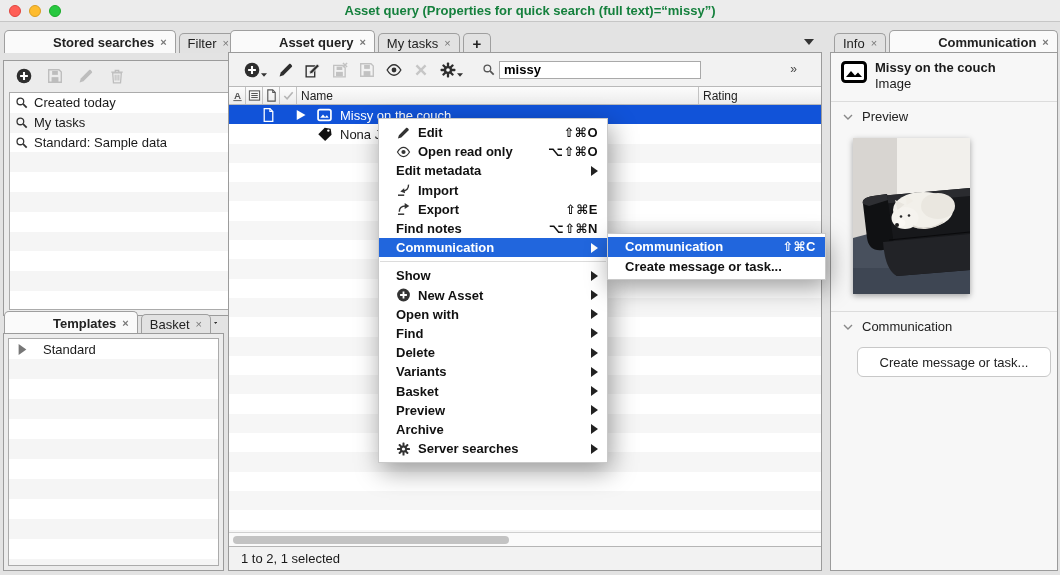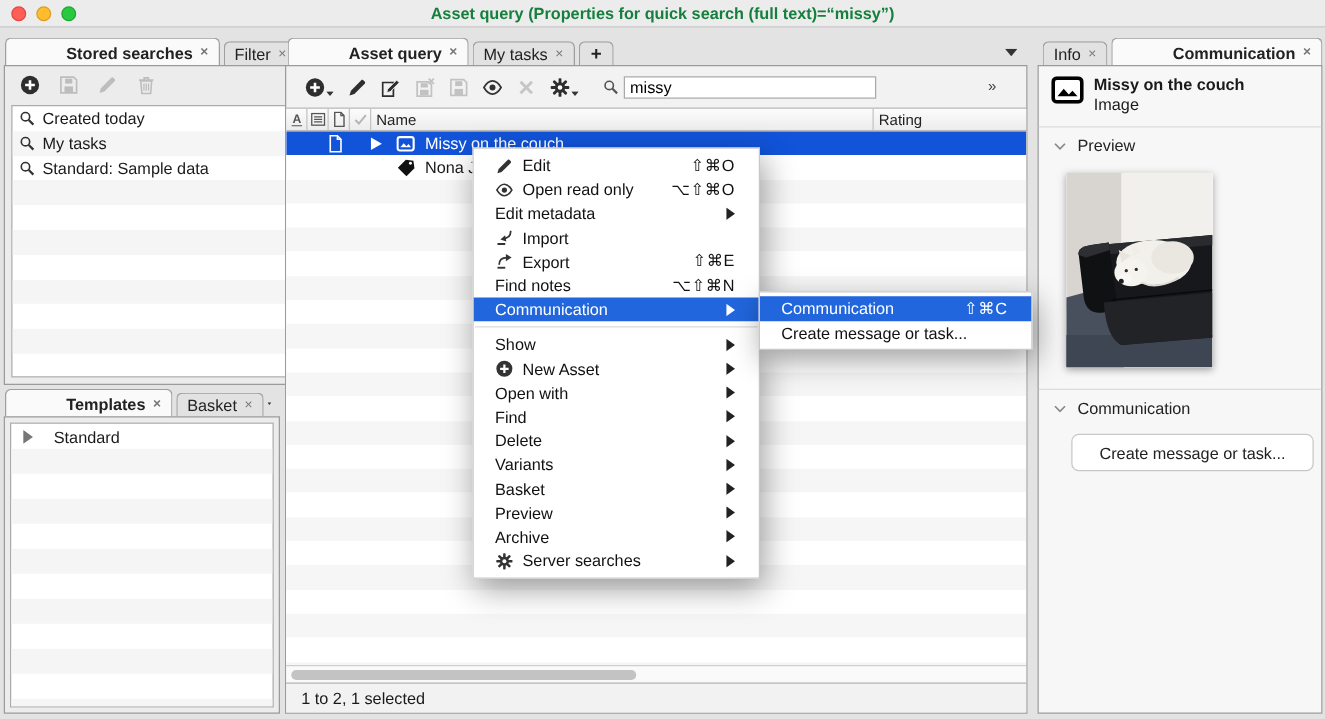--- a/index.html
+++ b/index.html
@@ -21,21 +21,21 @@
        border-radius:5px 5px 0 0;background:#e2e2e2;display:flex;align-items:center;gap:6px;
        font-size:13px;color:#222;white-space:nowrap;}
   .tab.active{background:#fafafa;font-weight:bold;height:23px;padding-left:48px;}
   .tab .x{color:#777;font-size:11px;line-height:1;}
   .tab.plus{font-weight:bold;font-size:15px;padding:0 9px;}
   .tabdrop{margin-left:auto;align-self:center;width:10px;height:6px;color:#333;margin-right:6px;}
   .ic{display:inline-block;line-height:0;}
   .ic svg{width:100%;height:100%;display:block;}
   
   .panel{position:absolute;border:1px solid #9b9b9b;background:#ececec;}
-  #p-stored{left:3px;top:52px;width:252px;height:256px;}
+  #p-stored{left:3px;top:60px;width:252px;height:256px;}
   .stoolbar{height:30px;display:flex;align-items:center;gap:15px;padding-left:12px;}
   .stoolbar .ic{width:16px;height:16px;}
   .inlist{position:absolute;left:5px;right:5px;top:31px;bottom:5px;background:#fff;
           border:1px solid #ababab;overflow:hidden;}
   .lrow{height:19.8px;display:flex;align-items:center;padding-left:5px;gap:6px;font-size:13px;}
   .lrow:nth-child(even){background:#f5f5f5;}
   .lrow .ic{width:13px;height:13px;color:#333;}
   #p-templates{left:3px;top:333px;width:221px;height:238px;}
   #templates-list{position:absolute;left:4px;right:4px;top:4px;bottom:4px;background:#fff;
                   border:1px solid #ababab;overflow:hidden;}
@@ -44,21 +44,21 @@
   
   #p-main{left:228px;top:52px;width:594px;height:519px;background:#f2f2f2;}
   .mtoolbar{position:absolute;top:0;left:0;right:0;height:33px;display:flex;align-items:center;
             padding-left:15px;gap:11px;}
   .mtoolbar .ic{width:16px;height:16px;}
   .tbi-group{display:flex;align-items:flex-start;}
   .tbi-group .caret{width:6px;height:4px;color:#333;margin-left:1px;margin-top:11px;}
   .searchwrap{display:flex;align-items:center;gap:4px;margin-left:8px;}
   .searchwrap .ic{width:13px;height:13px;color:#555;}
   input.search{width:202px;height:18px;border:1px solid #a9a9a9;background:#fff;font-size:13px;
-               padding:0 4px;font-family:inherit;outline:none;}
+               padding:0 4px;font-family:inherit;outline:none;font-weight:bold;}
   .overflow{position:absolute;right:24px;top:9px;font-size:12px;color:#444;}
   .thead{position:absolute;top:33px;left:0;right:0;height:19px;
          background:linear-gradient(#fcfcfc,#ececec);border-top:1px solid #b9b9b9;
          border-bottom:1px solid #b9b9b9;display:flex;font-size:12px;color:#222;}
   .hc{border-right:1px solid #c3c3c3;display:flex;align-items:center;justify-content:center;}
   .hc.icn{width:17px;}
   .hc.icn .ic{width:13px;height:13px;color:#555;}
   .hc.name{width:402px;justify-content:flex-start;padding-left:4px;}
   .hc.rating{flex:1;justify-content:flex-start;padding-left:4px;border-right:none;}
   #rows{position:absolute;top:52px;left:0;right:0;bottom:38px;background:#fff;overflow:hidden;}
@@ -82,21 +82,21 @@
   #preview-img{position:absolute;left:22px;top:85px;width:117px;height:156px;
                box-shadow:0 2px 6px rgba(0,0,0,.35);line-height:0;}
   #msg-btn{position:absolute;left:26px;top:294px;width:194px;height:30px;background:#fff;
            border:1px solid #c8c8c8;border-radius:6px;font-size:13px;color:#222;
            display:flex;align-items:center;justify-content:center;}
   
   .menu{position:absolute;background:#fff;border:1px solid #c9c9c9;
         box-shadow:3px 8px 24px rgba(0,0,0,.38);z-index:40;}
   #ctx{left:378px;top:118px;width:230px;padding:4px 0;}
   #sub{left:607px;top:233px;width:219px;padding:3px 0;z-index:41;}
-  .mi{height:19.2px;display:flex;align-items:center;padding:0 19px 0 17px;font-size:13px;color:#111;}
+  .mi{height:19.2px;display:flex;align-items:center;padding:0 9px 0 17px;font-size:13px;color:#111;font-weight:bold;}
   #sub .mi{height:19.5px;}
   .mi .mic{width:15px;height:14px;margin-right:7px;color:#333;}
   .mi .lbl{white-space:nowrap;}
   .mi .sp{flex:1;}
   .mi .sc{letter-spacing:.5px;color:#111;}
   .mi .arr{width:7px;height:10px;color:#222;margin-left:8px;}
   .mi.hl{background:#2166dd;color:#fff;}
   .mi.hl .sc,.mi.hl .mic,.mi.hl .arr{color:#fff;}
   .msep{height:1px;background:#dcdcdc;margin:4px 1px;}
 </style>

